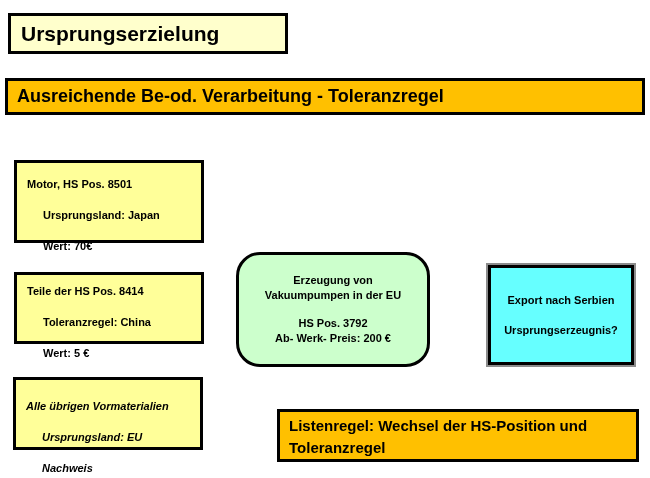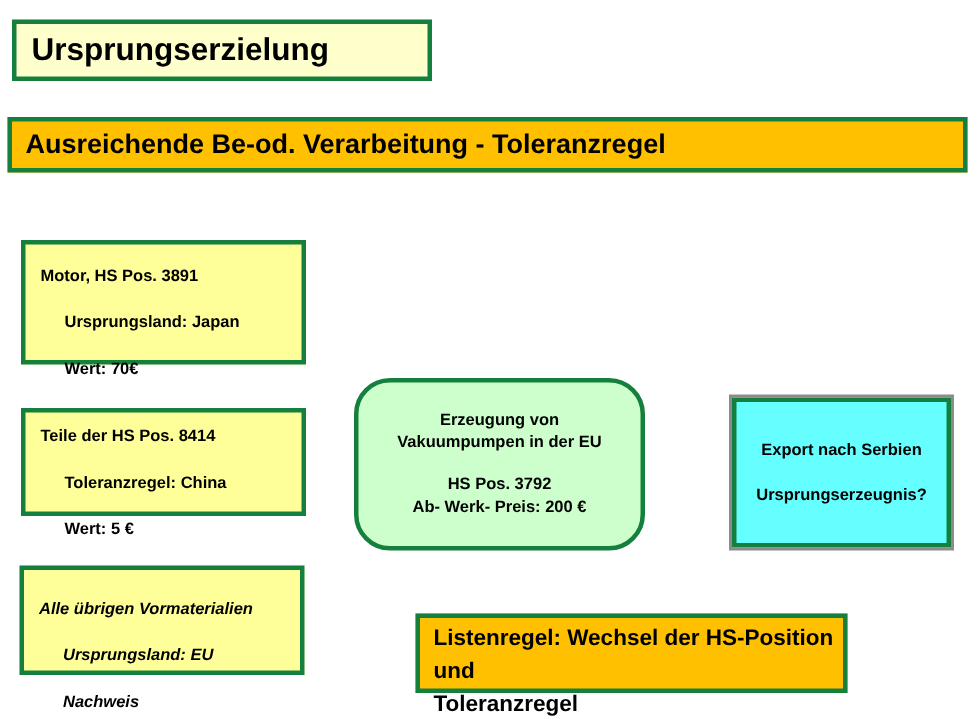--- a/index.html
+++ b/index.html
@@ -9,21 +9,21 @@
     height: 478px;
     background: #ffffff;
     font-family: "Liberation Sans", sans-serif;
     font-weight: bold;
     color: #000000;
     overflow: hidden;
   }
   .box {
     position: absolute;
     box-sizing: border-box;
-    border: 3px solid #15803d;
+    border: 3px solid #000000;
   }
   .title-box {
     left: 8px; top: 13px; width: 280px; height: 41px;
     background: #FFFFCC;
     display: flex; align-items: center;
     padding-left: 10px;
     font-size: 21px;
   }
   .banner {
     left: 5px; top: 78px; width: 640px; height: 37px;
@@ -60,42 +60,42 @@
     left: 488px; top: 265px; width: 146px; height: 100px;
     background: #66FFFF;
     outline: 2px solid #8C8C8C;
     display: flex; flex-direction: column;
     justify-content: center; align-items: center;
     text-align: center;
     font-size: 11px; line-height: 15px;
   }
   .export .spacer { height: 15px; }
   .rule {
-    left: 277px; top: 409px; width: 288px; height: 53px;
+    left: 277px; top: 409px; width: 362px; height: 53px;
     background: #FFC000;
     font-size: 15px;
     line-height: 22px;
     padding: 3px 0 0 9px;
   }
 </style>
 </head>
 <body>
 
 <div class="slide">
 
   <div class="box title-box">
     <span>Ursprungserzielung</span>
   </div>
 
   <div class="box banner">
     <span>Ausreichende Be-od. Verarbeitung - Toleranzregel</span>
   </div>
 
   <div class="box material m1">
-    <div class="name">Motor, HS Pos. 3891</div>
+    <div class="name">Motor, HS Pos. 8501</div>
     <div class="detail">Ursprungsland: Japan</div>
     <div class="detail">Wert: 70€</div>
   </div>
 
   <div class="box material m2">
     <div class="name">Teile der HS Pos. 8414</div>
     <div class="detail">Toleranzregel: China</div>
     <div class="detail">Wert: 5 €</div>
   </div>
 

